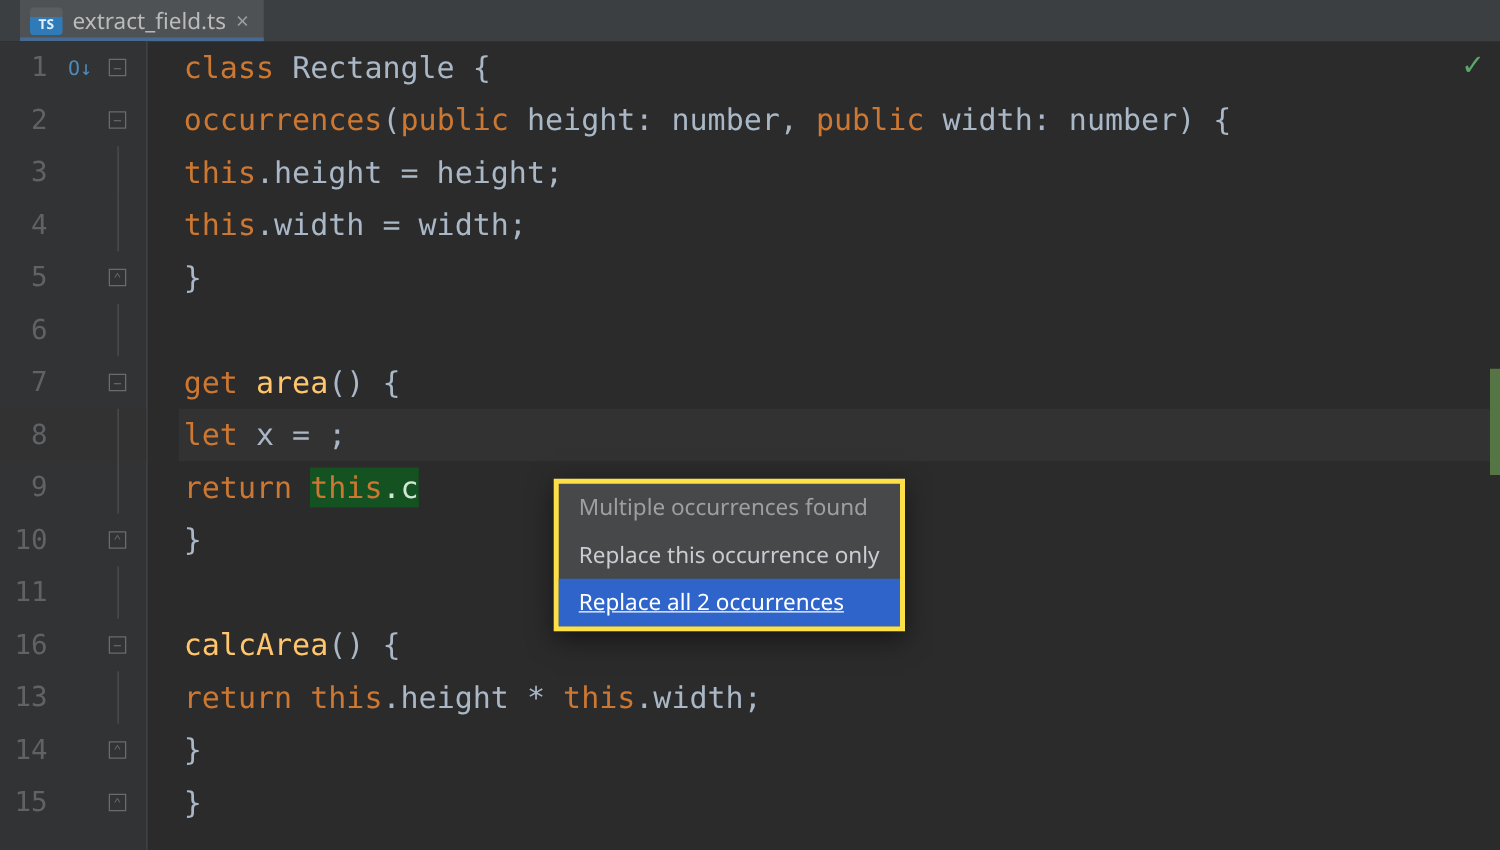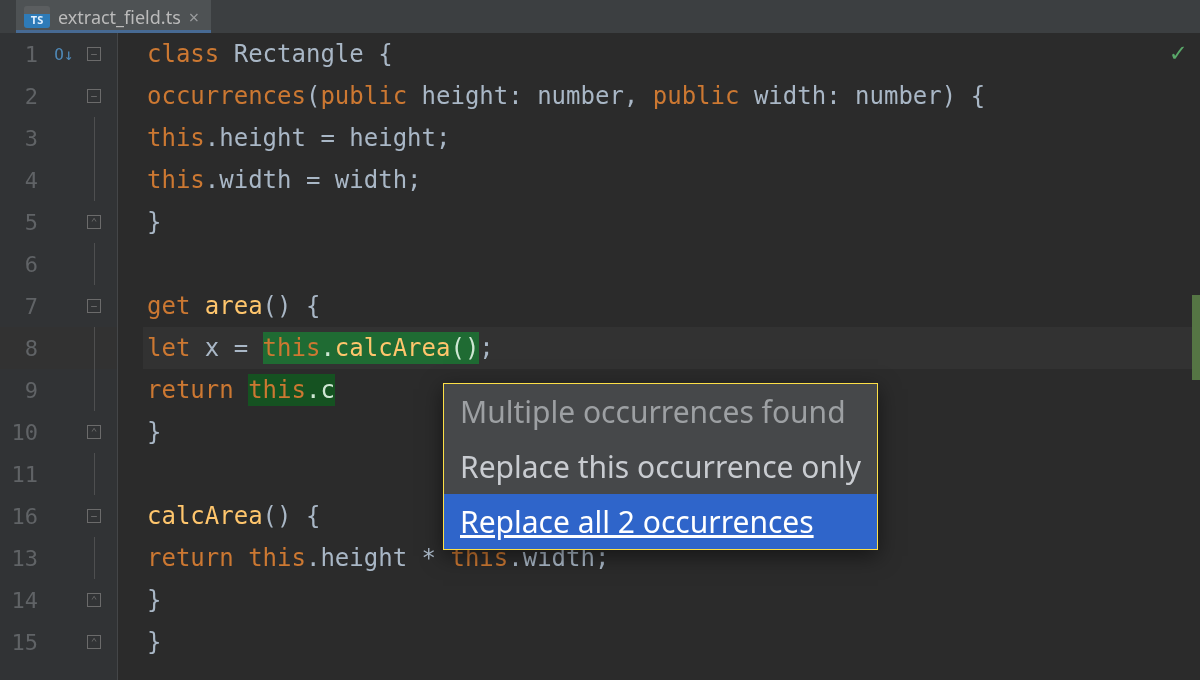--- a/index.html
+++ b/index.html
@@ -96,23 +96,23 @@
   .codearea { flex:1; position:relative; }
   .row { height: 42px; display:flex; align-items:center; white-space: pre; padding-left: 4px; margin-left: 25px; }
   .row.cur { background: var(--bg-curline); }
   .kw { color: var(--kw); }
   .fn { color: var(--fn); }
   .hw { background: var(--sel-green); color: #cfe7d4; padding: 2px 0; }
   .hw2 { background: var(--sel-green2); color: #cfe7d4; padding: 2px 0; }
   .popup {
     position: absolute;
     background: var(--popup-bg);
-    border: 1px solid #fde047;
+    border: 4px solid #fde047;
     font-family: -apple-system, "Segoe UI", system-ui, sans-serif;
-    font-size: 30px;
+    font-size: 18px;
     color: var(--popup-fg);
     box-shadow: 0 6px 20px rgba(0,0,0,.5);
   }
   .popup .pitem { padding: 7px 16px; white-space: nowrap; }
   .popup .ptitle { color: #9da0a3; }
   .popup .psel { background: var(--popup-sel); color: #fff; text-decoration: underline; }
   .check {
     position: absolute;
     color: var(--green-check);
   }
@@ -247,21 +247,21 @@
     </div>
 
     <div class="codearea">
       <div class="row"><span class="kw">class </span><span>Rectangle {</span></div>
       <div class="row">    <span class="kw">occurrences</span><span>(</span><span class="kw">public </span><span>height: number</span><span>, </span><span class="kw">public </span><span>width: number</span><span>) {</span></div>
       <div class="row">        <span class="kw">this</span><span>.height = height;</span></div>
       <div class="row">        <span class="kw">this</span><span>.width = width;</span></div>
       <div class="row">    <span>}</span></div>
       <div class="row"></div>
       <div class="row">    <span class="kw">get </span><span class="fn">area</span><span>() {</span></div>
-      <div class="row cur">        <span class="kw">let </span><span>x = </span><span class="hw"><span class="kw">this</span><span>.</span><span class="fn">calcArea</span><span>()</span></span><span>;</span></div>
+      <div class="row cur">        <span class="kw">let </span><span>x = </span><span>;</span></div>
       <div class="row">        <span class="kw">return </span><span class="hw2"><span class="kw">this</span><span>.</span><span>c</span></span></div>
       <div class="row">    <span>}</span></div>
       <div class="row"></div>
       <div class="row">    <span class="fn">calcArea</span><span>() {</span></div>
       <div class="row">        <span class="kw">return </span><span class="kw">this</span><span>.height * </span><span class="kw">this</span><span>.width;</span></div>
       <div class="row">    <span>}</span></div>
       <div class="row"><span>}</span></div>
 
       <div class="popup" style="left:325px; top:350px;">
         <div class="pitem ptitle">Multiple occurrences found</div>

